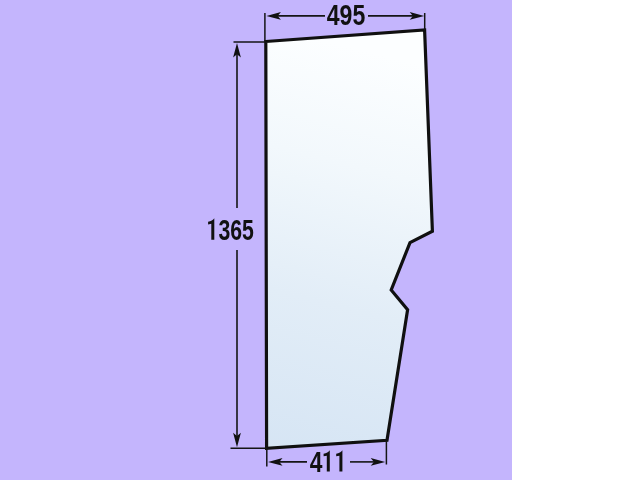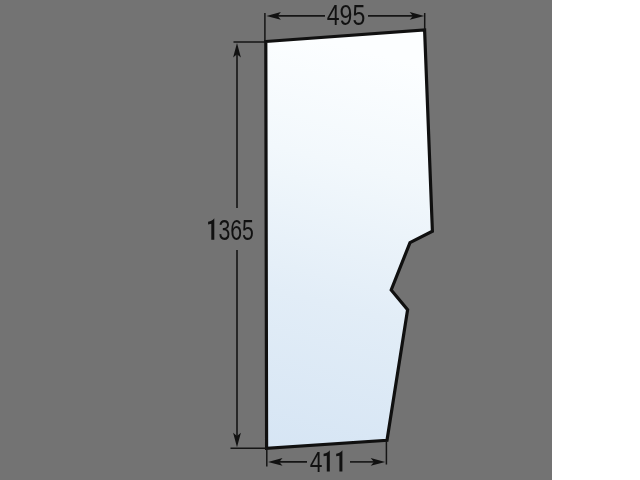--- a/index.html
+++ b/index.html
@@ -1,16 +1,16 @@
 <!DOCTYPE html>
 <html><head>
 <meta charset="utf-8">
 <style>
   html,body{margin:0;padding:0;background:#ffffff;}
-  .stage{position:relative;width:552px;height:480px;background:#737373;overflow:hidden;}
+  .stage{position:relative;width:512px;height:480px;background:#c4b5fd;overflow:hidden;font-weight:bold;}
   svg{position:absolute;left:0;top:0;}
   text{font-family:"Liberation Sans",sans-serif;fill:#111;}
 </style>
 </head>
 <body>
 <div class="stage">
 <svg width="640" height="480" viewBox="0 0 640 480">
   <defs>
     <linearGradient id="glassGrad" x1="0.1" y1="0" x2="0" y2="1">
       <stop offset="0" stop-color="#fcfeff"></stop>

